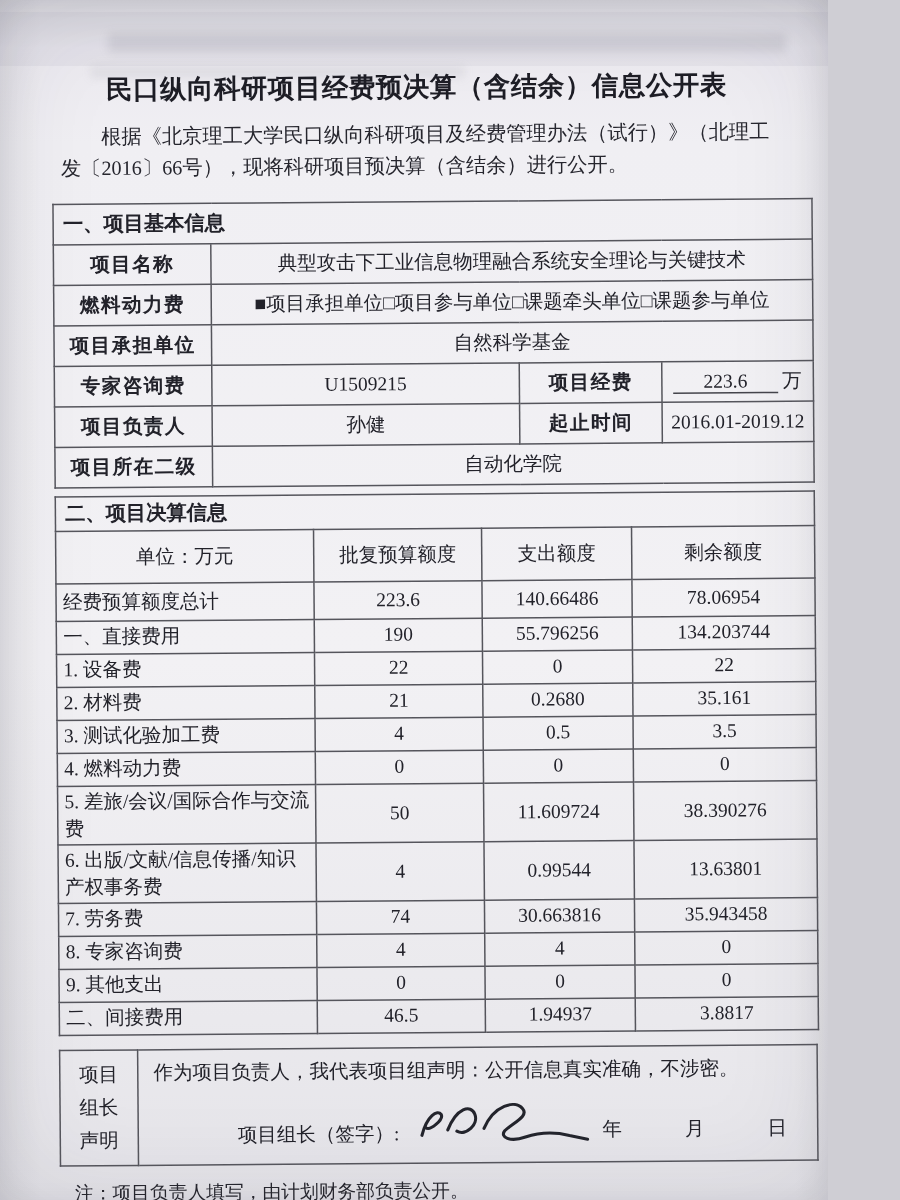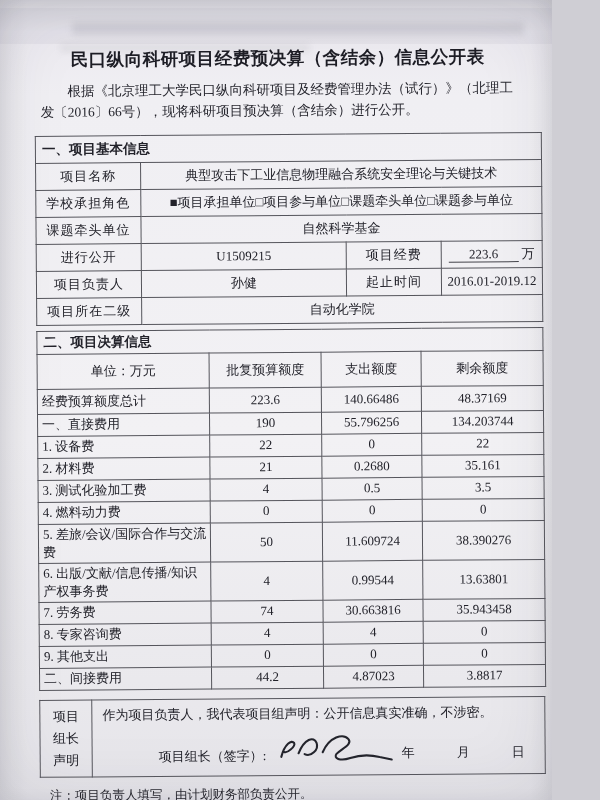--- a/index.html
+++ b/index.html
@@ -31,21 +31,21 @@
   .intro { font-size:13.5px; line-height:1.55; text-indent:2em;
     margin:0 4px 12px 6px; color:#26262e; }
 
   table { border-collapse:collapse; width:506px; table-layout:fixed; }
   td { border:1px solid #55555c; font-size:13px; padding:1px 3px;
     overflow:hidden; vertical-align:middle; }
   .section-cell { font-weight:bold; font-size:13.5px; height:20px;
     padding-left:6px; text-align:left; }
   .c { text-align:center; }
   .t1 td { height:24px; }
-  .t1 .lbl { text-align:center; letter-spacing:1px; }
+  .t1 .lbl { text-align:center; letter-spacing:1px;font-weight:bold; }
   .underlined { border-bottom:1px solid #44444b; padding:0 20px; }
   .t2 { margin-top:5px; }
   .t2 .hdr td { height:32px; text-align:center; font-size:13px; }
   .t2 .num { text-align:center; font-size:13px; }
   .t2 td.rowlbl { text-align:left; padding-left:4px; height:19px; }
   .t2 tr.tall td { height:34px; }
   .t2 tr.first td { height:22px; }
 
   .t3 { margin-top:9px; }
   .t3 .side { width:52px; text-align:center; font-size:13px; line-height:1.7; }
@@ -82,29 +82,29 @@
           </colgroup>
         <tbody>
             <tr>
           <td class="section-cell" colspan="4">一、项目基本信息</td>
         </tr>
         <tr>
           <td class="lbl">项目名称</td>
           <td class="c" colspan="3">典型攻击下工业信息物理融合系统安全理论与关键技术</td>
         </tr>
         <tr>
-          <td class="lbl">学校承担角色</td>
+          <td class="lbl">燃料动力费</td>
           <td class="c" colspan="3">■项目承担单位□项目参与单位□课题牵头单位□课题参与单位</td>
         </tr>
         <tr>
-          <td class="lbl">课题牵头单位</td>
+          <td class="lbl">项目承担单位</td>
           <td class="c" colspan="3">自然科学基金</td>
         </tr>
         <tr>
-          <td class="lbl">进行公开</td>
+          <td class="lbl">专家咨询费</td>
           <td class="c">U1509215</td>
           <td class="lbl">项目经费</td>
           <td class="c">
             <span class="underlined">223.6</span>
             <span>万</span>
           </td>
         </tr>
         <tr>
           <td class="lbl">项目负责人</td>
           <td class="c">孙健</td>
@@ -132,21 +132,21 @@
         <tr class="hdr">
           <td>单位：万元</td>
           <td>批复预算额度</td>
           <td>支出额度</td>
           <td>剩余额度</td>
         </tr>
         <tr class="first">
           <td class="rowlbl c">经费预算额度总计</td>
           <td class="num">223.6</td>
           <td class="num">140.66486</td>
-          <td class="num">48.37169</td>
+          <td class="num">78.06954</td>
         </tr>
         <tr>
           <td class="rowlbl">一、直接费用</td>
           <td class="num">190</td>
           <td class="num">55.796256</td>
           <td class="num">134.203744</td>
         </tr>
         <tr>
           <td class="rowlbl">1. 设备费</td>
           <td class="num">22</td>
@@ -196,22 +196,22 @@
           <td class="num">0</td>
         </tr>
         <tr>
           <td class="rowlbl">9. 其他支出</td>
           <td class="num">0</td>
           <td class="num">0</td>
           <td class="num">0</td>
         </tr>
         <tr>
           <td class="rowlbl">二、间接费用</td>
-          <td class="num">44.2</td>
-          <td class="num">4.87023</td>
+          <td class="num">46.5</td>
+          <td class="num">1.94937</td>
           <td class="num">3.8817</td>
         </tr>
       </tbody>
         </table>
 
       <table class="t3">
         <colgroup>
             <col style="width:52px">
             <col>
           </colgroup>

